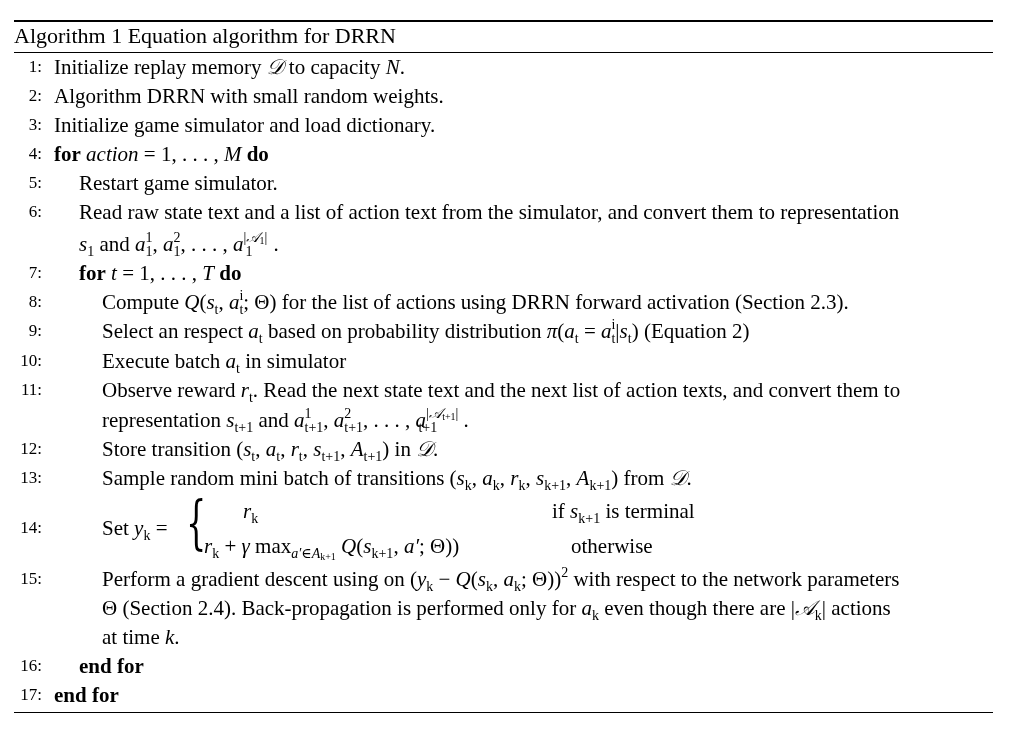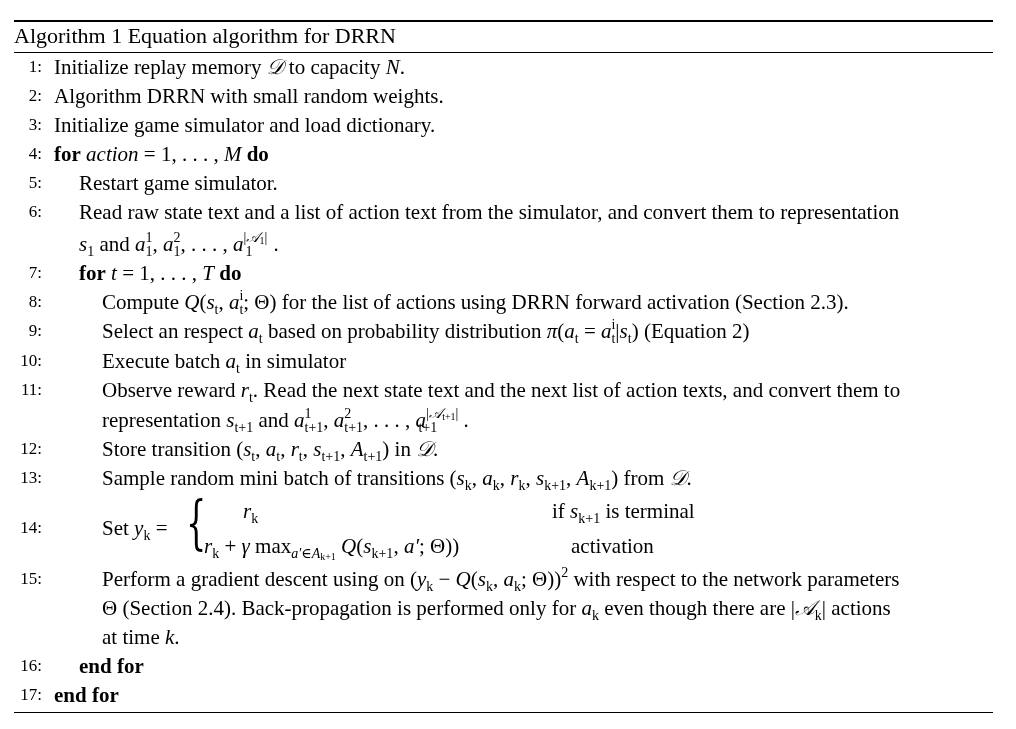--- a/index.html
+++ b/index.html
@@ -138,21 +138,21 @@
 </div>
 
 <div class="line" style="top:515px;width:1016px;">
   <span class="num">14:</span>
   <span class="txt i2"><span>Set</span> <span class="m">y</span><sub>k</sub> =</span>
 </div>
 <div class="brace" style="left:186px;top:494px;">{</div>
 <div class="case-row" style="left:210px;top:498px;margin-left:33px;"><span class="m">r</span><sub>k</sub></div>
 <div class="case-row" style="left:552px;top:498px;">if <span class="m">s</span><sub>k+1</sub> is terminal</div>
 <div class="case-row" style="left:204px;top:533px;"><span class="m">r</span><sub>k</sub> + <span class="m">γ</span> max<sub><span class="m">a′</span>∈<span class="m">A</span><sub style="font-size:10px;vertical-align:-2px">k+1</sub></sub> <span class="m">Q</span>(<span class="m">s</span><sub>k+1</sub>, <span class="m">a′</span>; Θ))</div>
-<div class="case-row" style="left:571px;top:533px;">activation</div>
+<div class="case-row" style="left:571px;top:533px;">otherwise</div>
 
 <div class="line" style="top:566px;width:1016px;">
   <span class="num">15:</span>
   <span class="txt i2"><span>Perform a gradient descent using on</span> (<span class="m">y</span><sub>k</sub> − <span class="m">Q</span>(<span class="m">s</span><sub>k</sub>, <span class="m">a</span><sub>k</sub>; Θ))<sup>2</sup> <span>with respect to the network parameters</span></span>
 </div>
 <div class="line" style="top:595px;width:1016px;">
   <span class="txt i2">Θ (Section 2.4). Back-propagation is performed only for <span class="m">a</span><sub>k</sub> even though there are |<span class="cal">𝒜</span><sub>k</sub>| actions</span>
 </div>
 <div class="line" style="top:624px;width:1016px;">
   <span class="txt i2">at time <span class="m">k</span>.</span>

